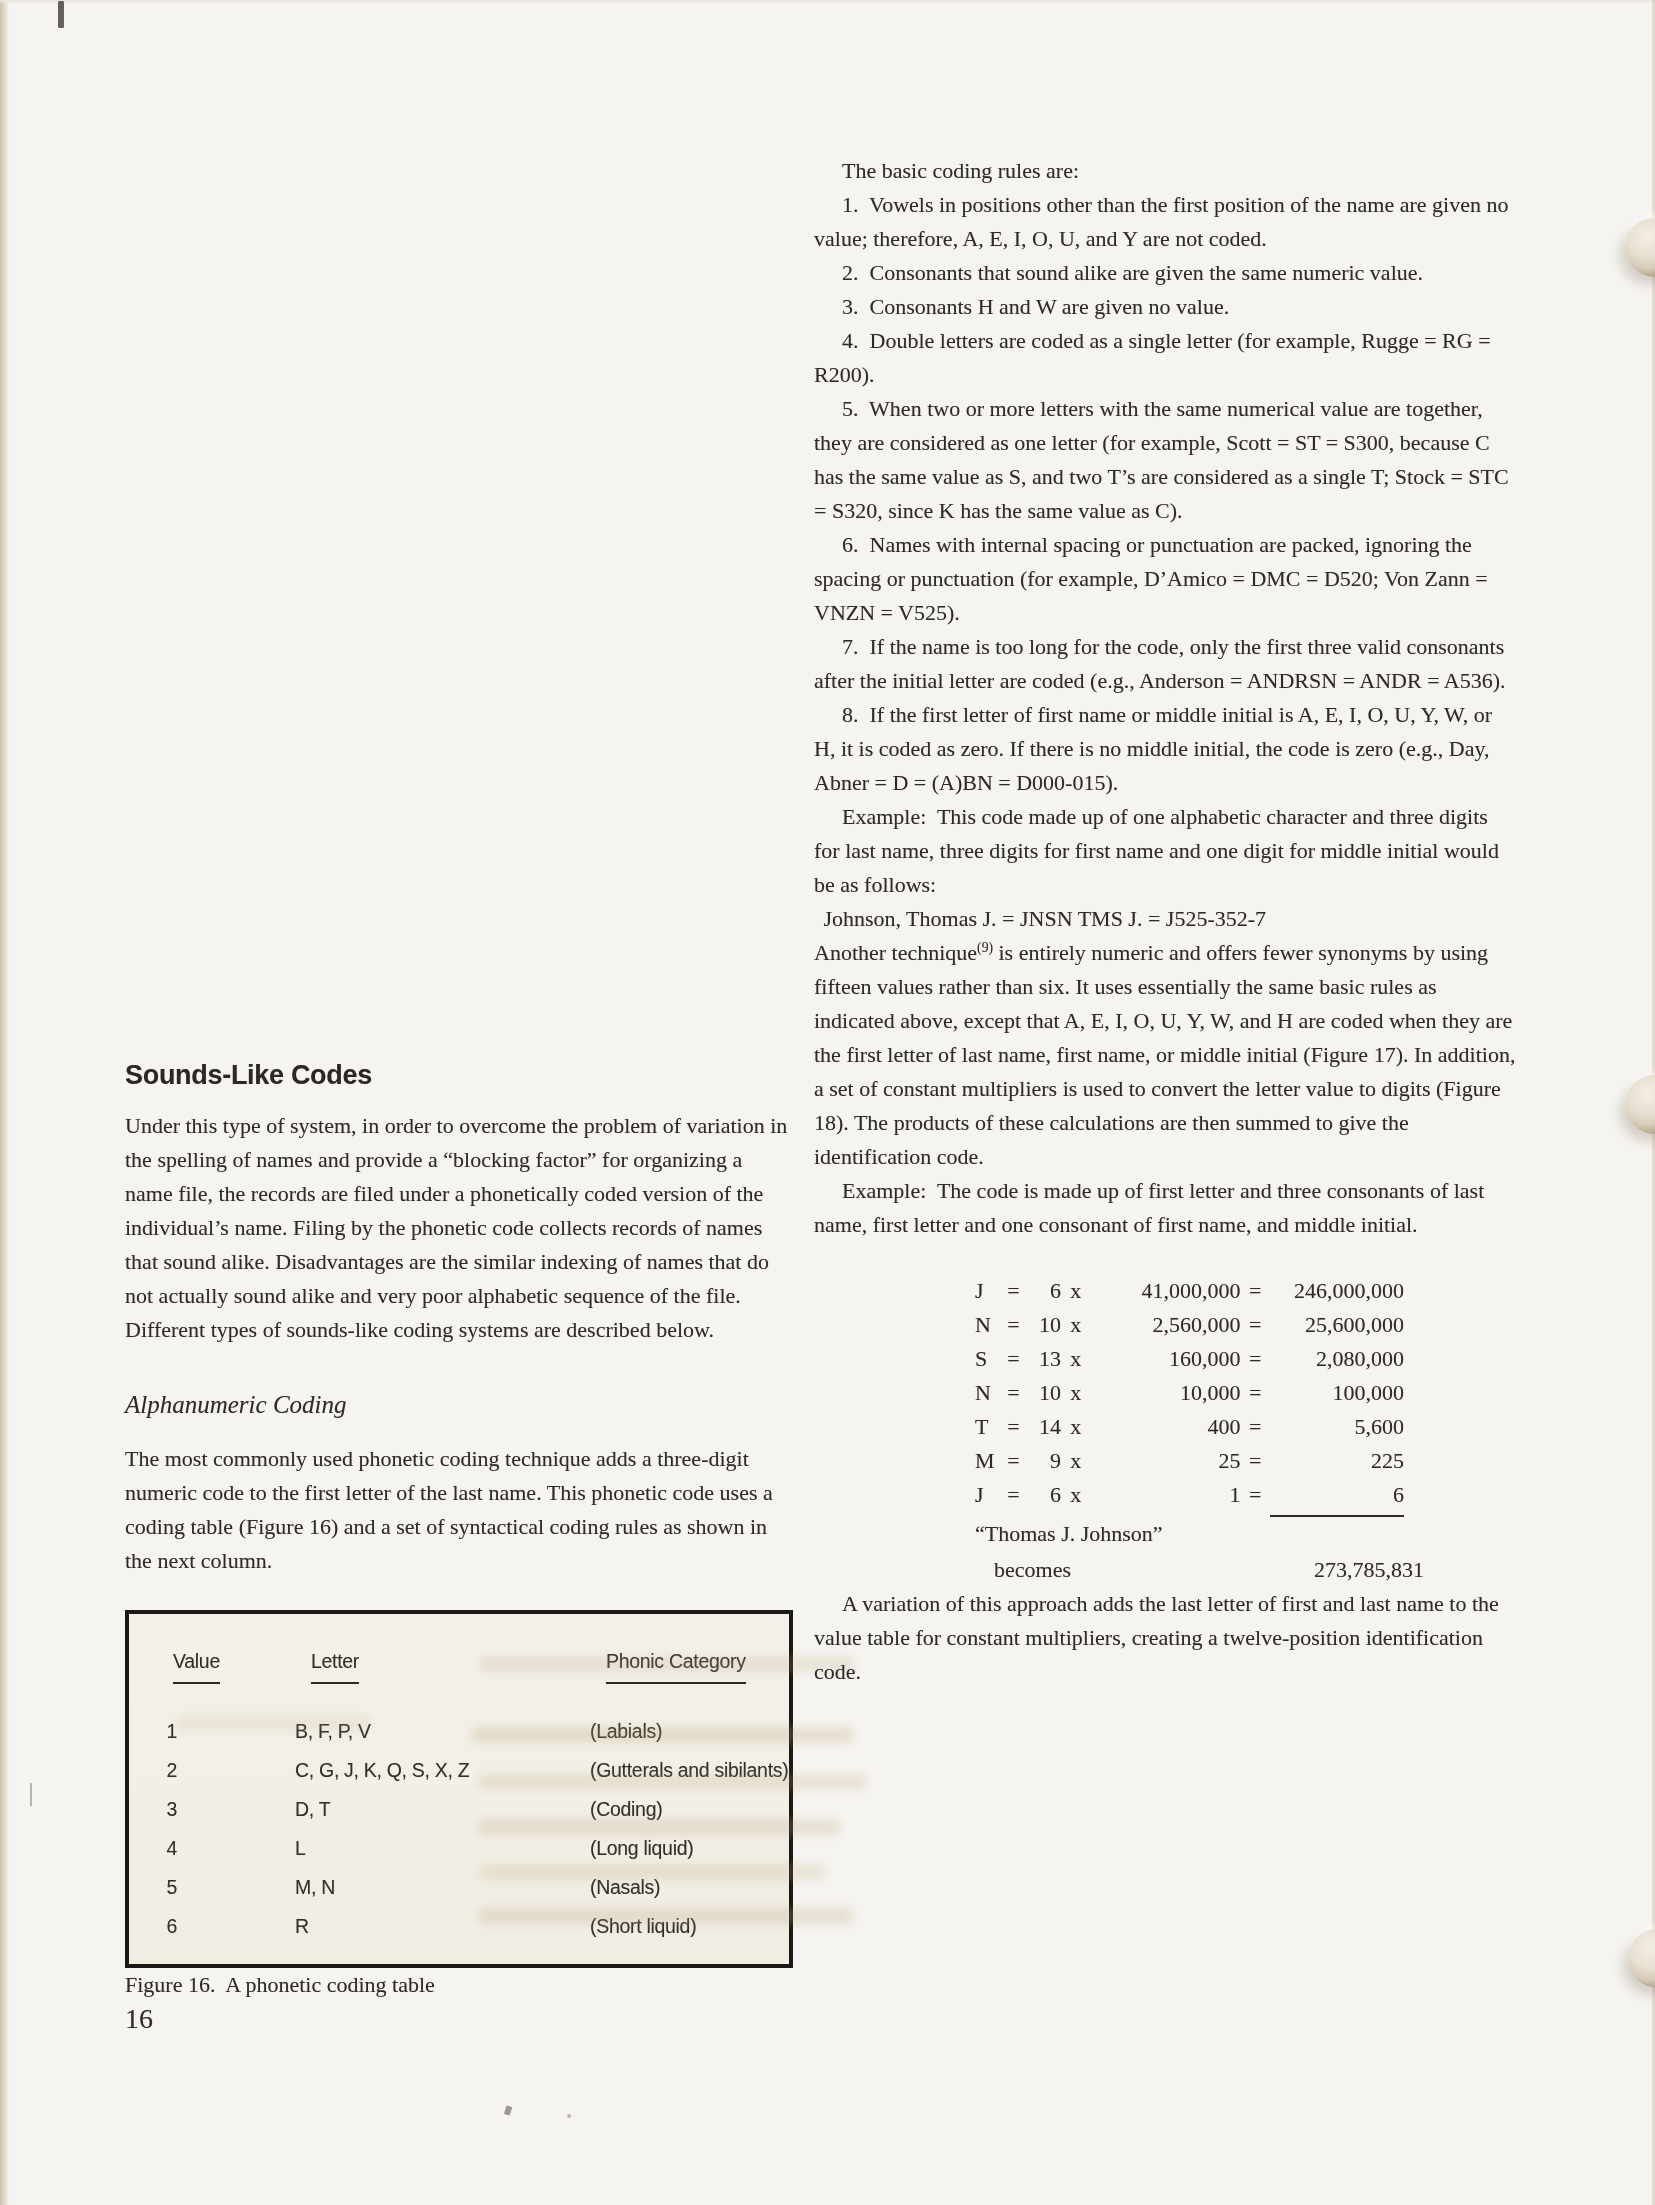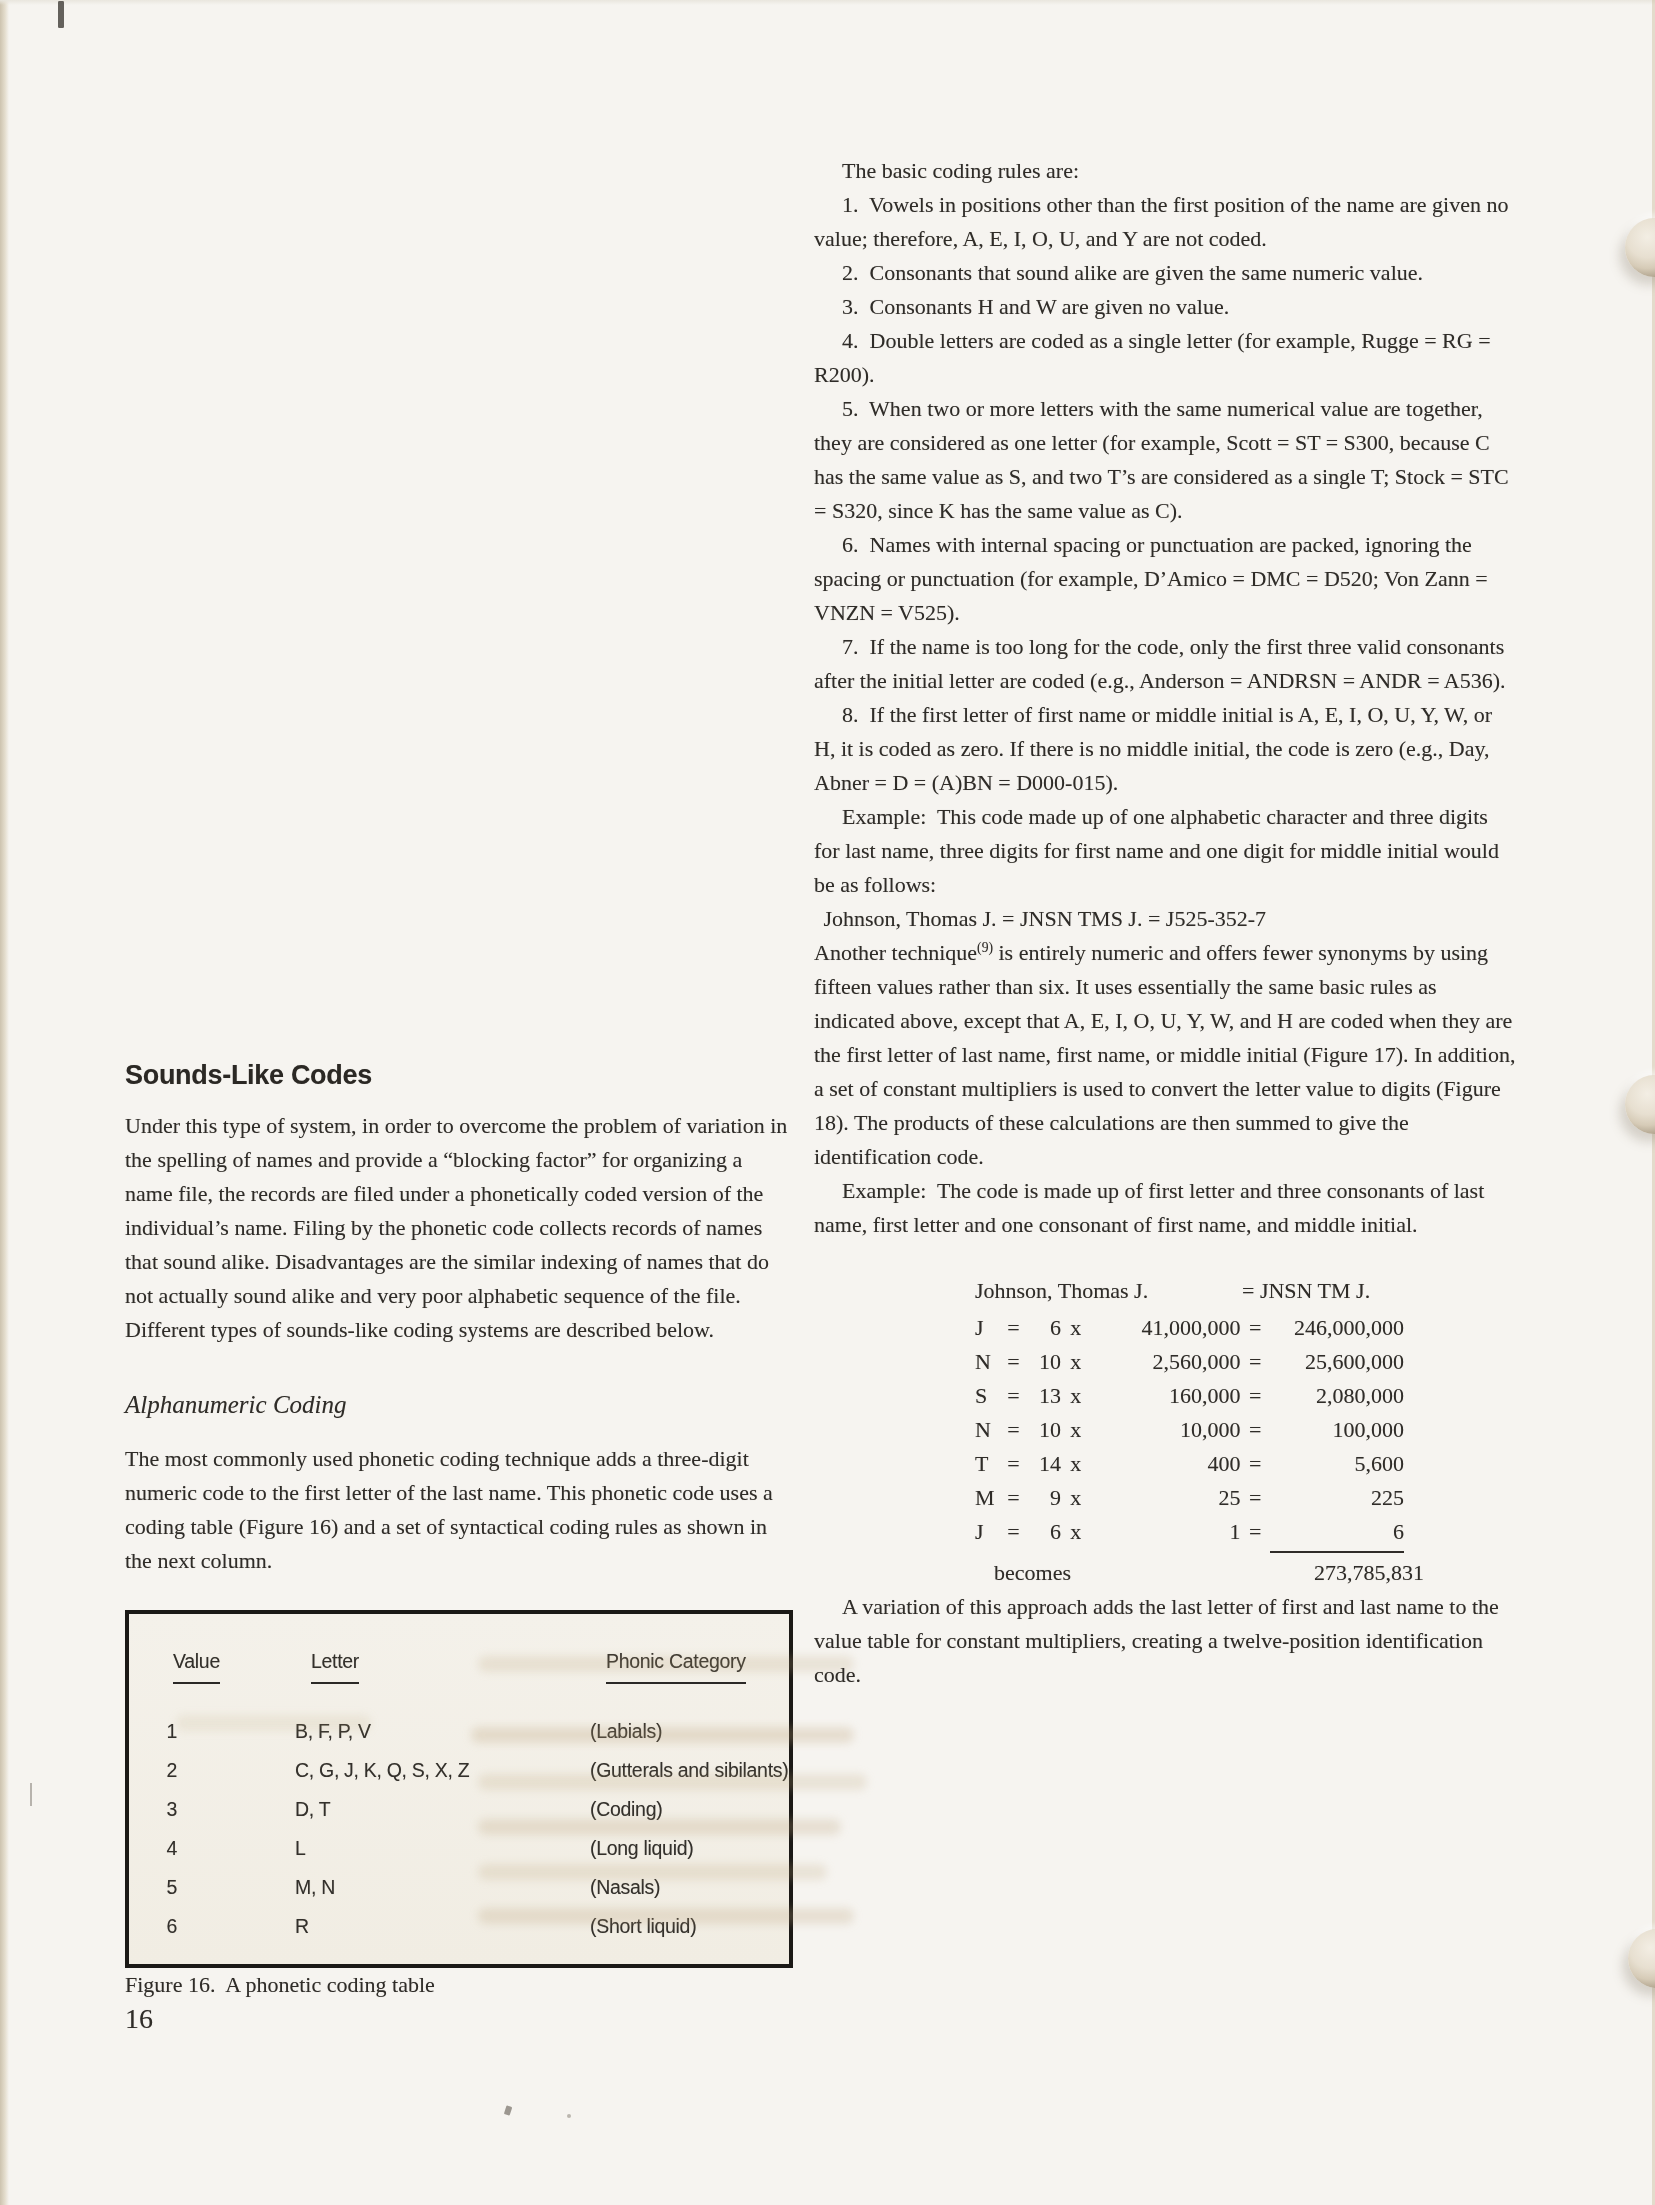--- a/index.html
+++ b/index.html
@@ -181,24 +181,20 @@
     <p class="body ind">7.&nbsp; If the name is too long for the code, only the first three valid consonants after the initial letter are coded (e.g., Anderson = ANDRSN = ANDR = A536).</p>
     <p class="body ind">8.&nbsp; If the first letter of first name or middle initial is A, E, I, O, U, Y, W, or H, it is coded as zero.  If there is no middle initial, the code is zero (e.g., Day, Abner = D = (A)BN = D000-015).</p>
     <p class="body ind">Example:&nbsp; This code made up of one alphabetic character and three digits for last name, three digits for first name and one digit for middle initial would be as follows:</p>
     <p class="body code-line">Johnson, Thomas J. = JNSN TMS J. = J525-352-7</p>
 
     <p class="body"><span>Another technique</span><sup>(9)</sup><span> is entirely numeric and offers fewer synonyms by using fifteen values rather than six.  It uses essentially the same basic rules as indicated above, except that A, E, I, O, U, Y, W, and H are coded when they are the first letter of last name, first name, or middle initial (Figure 17).  In addition, a set of constant multipliers is used to convert the letter value to digits (Figure 18).  The products of these calculations are then summed to give the identification code.</span></p>
 
     <p class="body ind ex2">Example:&nbsp; The code is made up of first letter and three consonants of last name, first letter and one consonant of first name, and middle initial.</p>
 
     <div class="calc">
-      <div class="calc-head">
-        <span class="nm">Johnson, Thomas J.</span>
-        <span>= JNSN TM J.</span>
-      </div>
 
       <div class="calc-row">
         <span class="c-letter">J</span>
         <span class="c-eq">=</span>
         <span class="c-mult">6</span>
         <span class="c-times">x</span>
         <span class="c-operand">41,000,000</span>
         <span class="c-eq2">=</span>
         <span class="c-result">246,000,000</span>
       </div>
@@ -250,20 +246,21 @@
       <div class="calc-row">
         <span class="c-letter">J</span>
         <span class="c-eq">=</span>
         <span class="c-mult">6</span>
         <span class="c-times">x</span>
         <span class="c-operand">1</span>
         <span class="c-eq2">=</span>
         <span class="c-result sum-underline">6</span>
       </div>
 
+      <p class="body calc-quote">“Thomas J. Johnson”</p>
       <div class="calc-total">
         <span>becomes</span>
         <span>273,785,831</span>
       </div>
     </div>
 
     <p class="body ind closing">A variation of this approach adds the last letter of first and last name to the value table for constant multipliers, creating a twelve-position identification code.</p>
   </div>
 
 </div>

